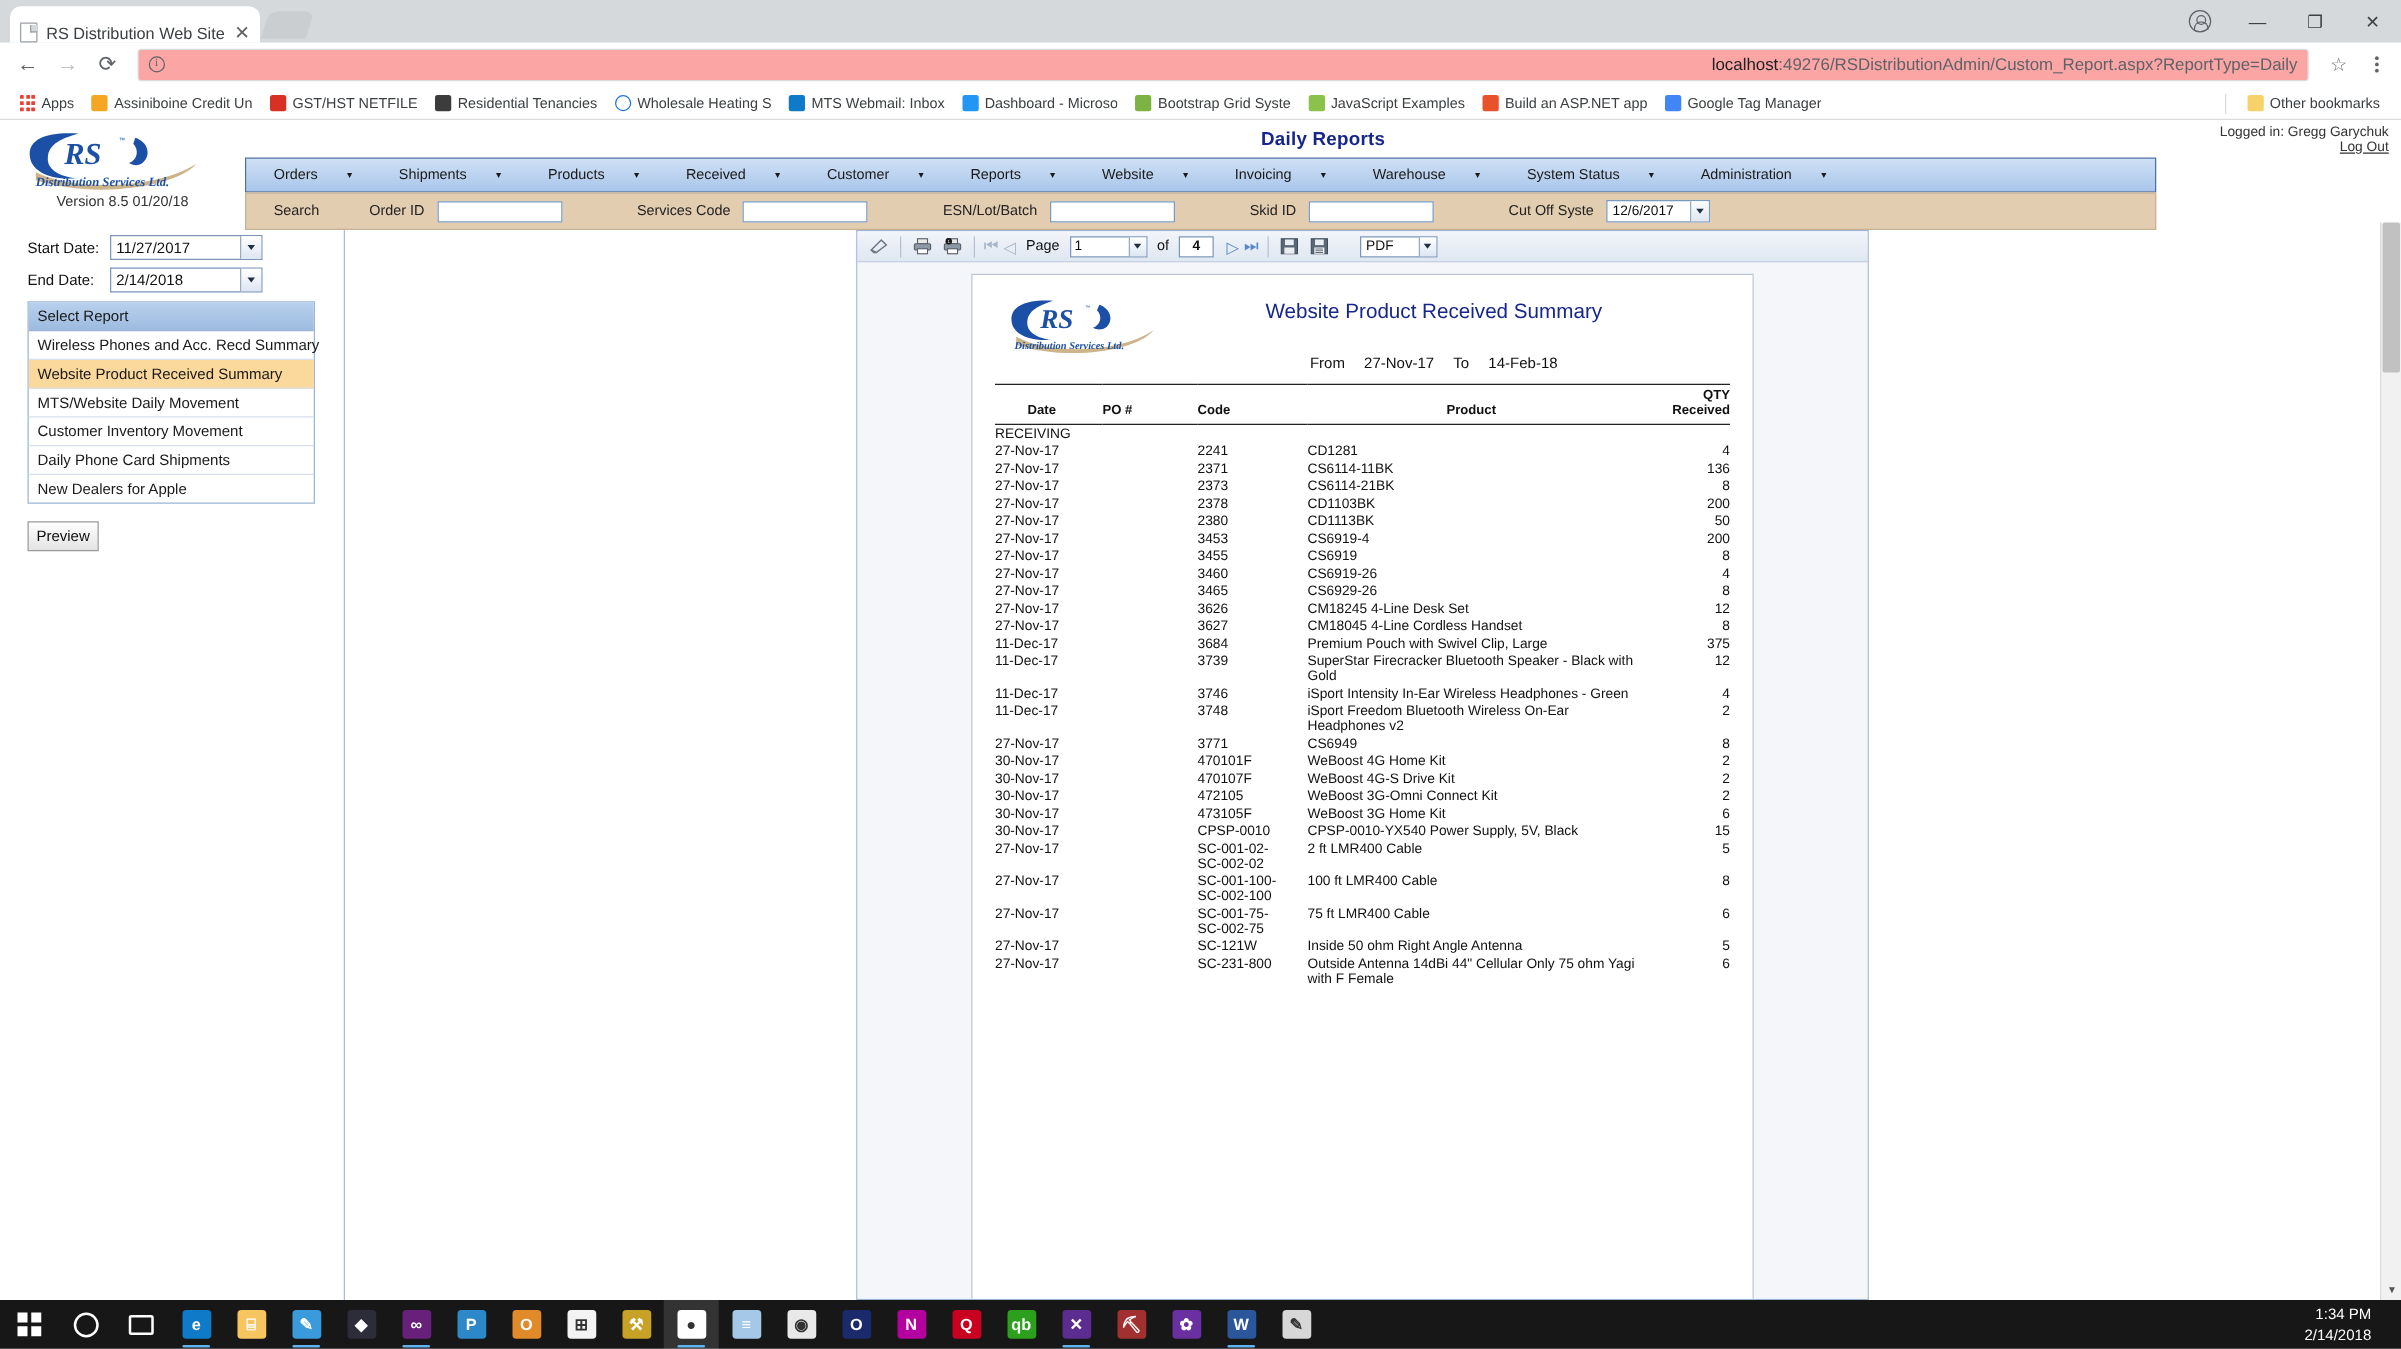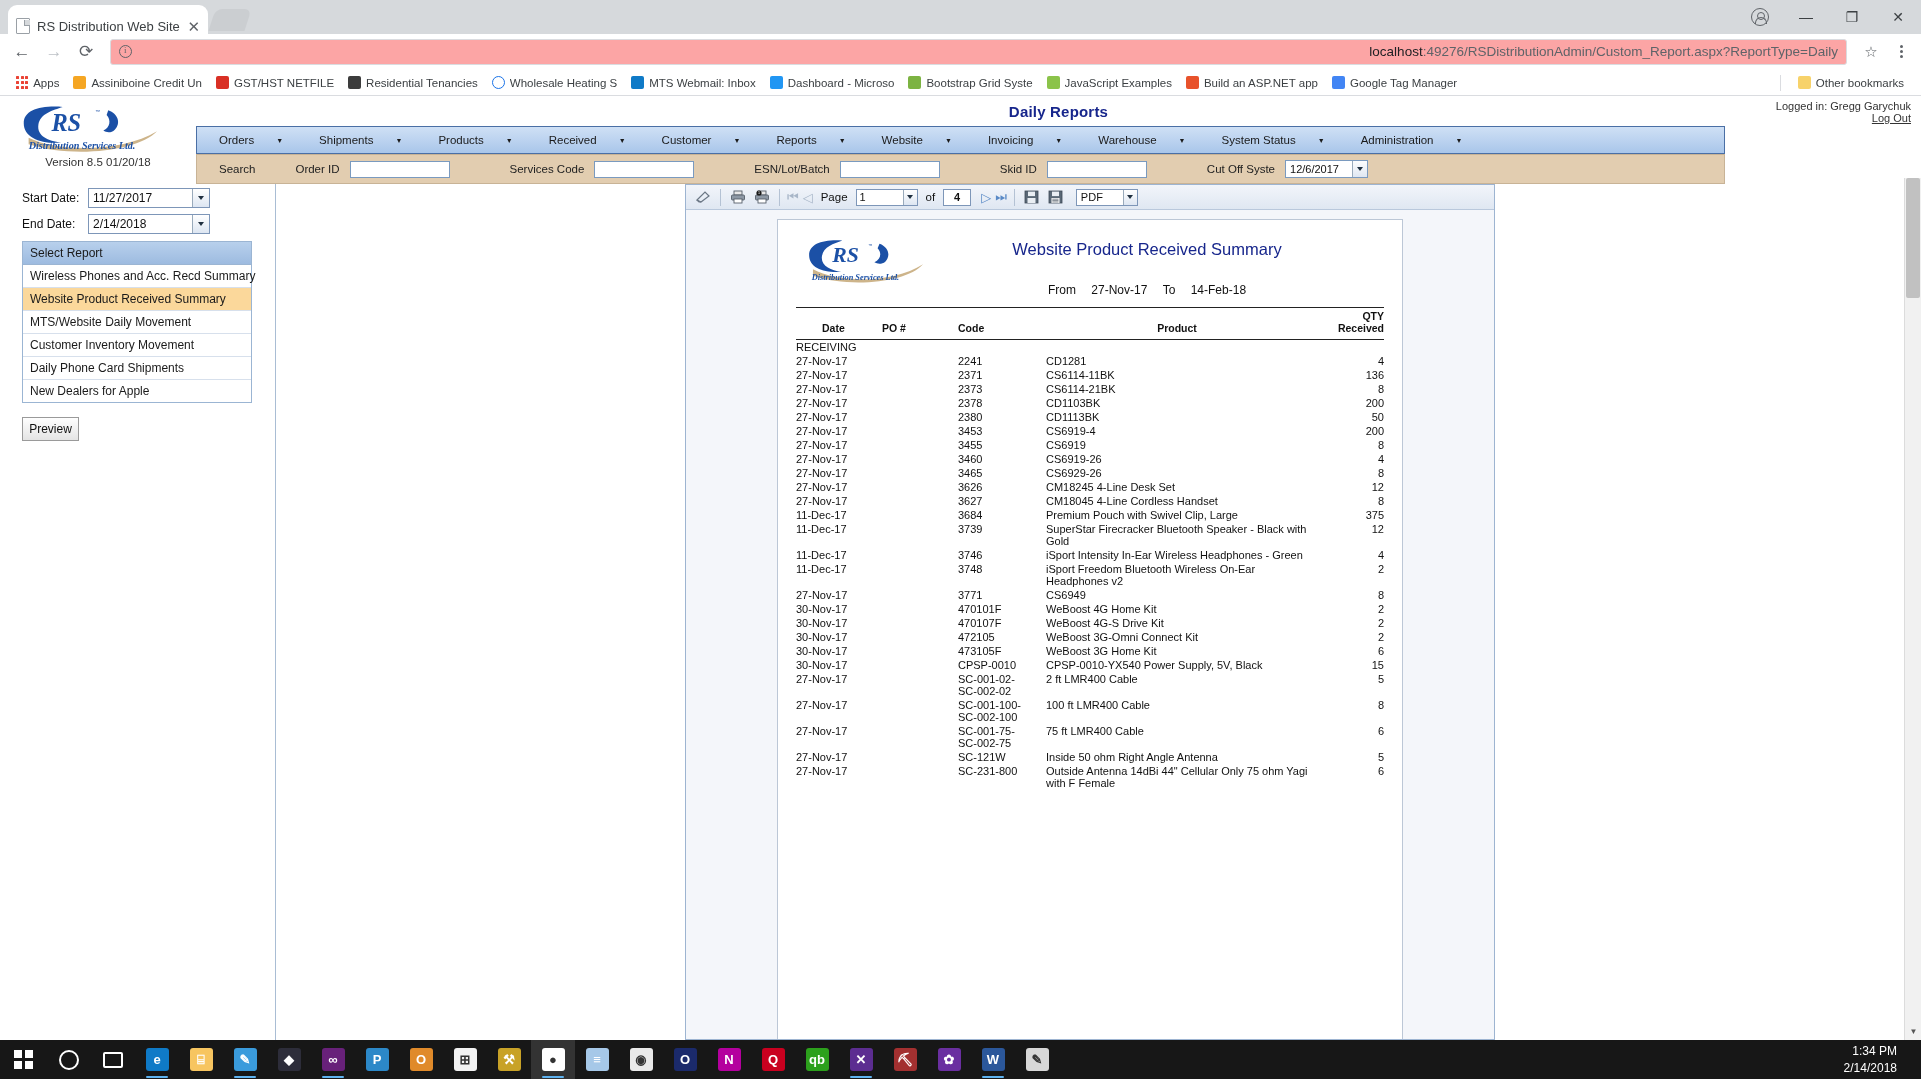--- a/index.html
+++ b/index.html
@@ -230,21 +230,21 @@
   }
   .tb-page-val { font-size: 11px; padding: 0 3px; flex:1 1 auto; }
   .tb-pagebtn { width:14px;height:15px;background:linear-gradient(#fff,#dde6f2);
     border-left:1px solid #9ab; display:flex;align-items:center;justify-content:center;}
   .tb-total {
     border:1px solid #7d96b8; background:#fff; width: 28px; height: 17px;
     display:flex;align-items:center;justify-content:center;font-size:11px;font-weight:bold;
   }
   .tb-fmt {
     display:flex; align-items:center; height:17px; border:1px solid #7d96b8;
-    background:#fff; width: 62px; margin-left:6px;
+    background:#fff; width: 62px; margin-left:18px;
   }
   .tb-fmt-val { font-size:11px; padding: 0 4px; flex: 1 1 auto; }
 
   .report-canvas {
     position:absolute; top: 25px; left:0; right:0; bottom:0;
     background: #f4f6fa; overflow: hidden; padding: 9px 0 0 0;
   }
   .report-page {
     margin: 0 auto; width: 626px; background:#fff;
     border: 1px solid #bcc7d6; min-height: 900px; padding: 14px 18px;

